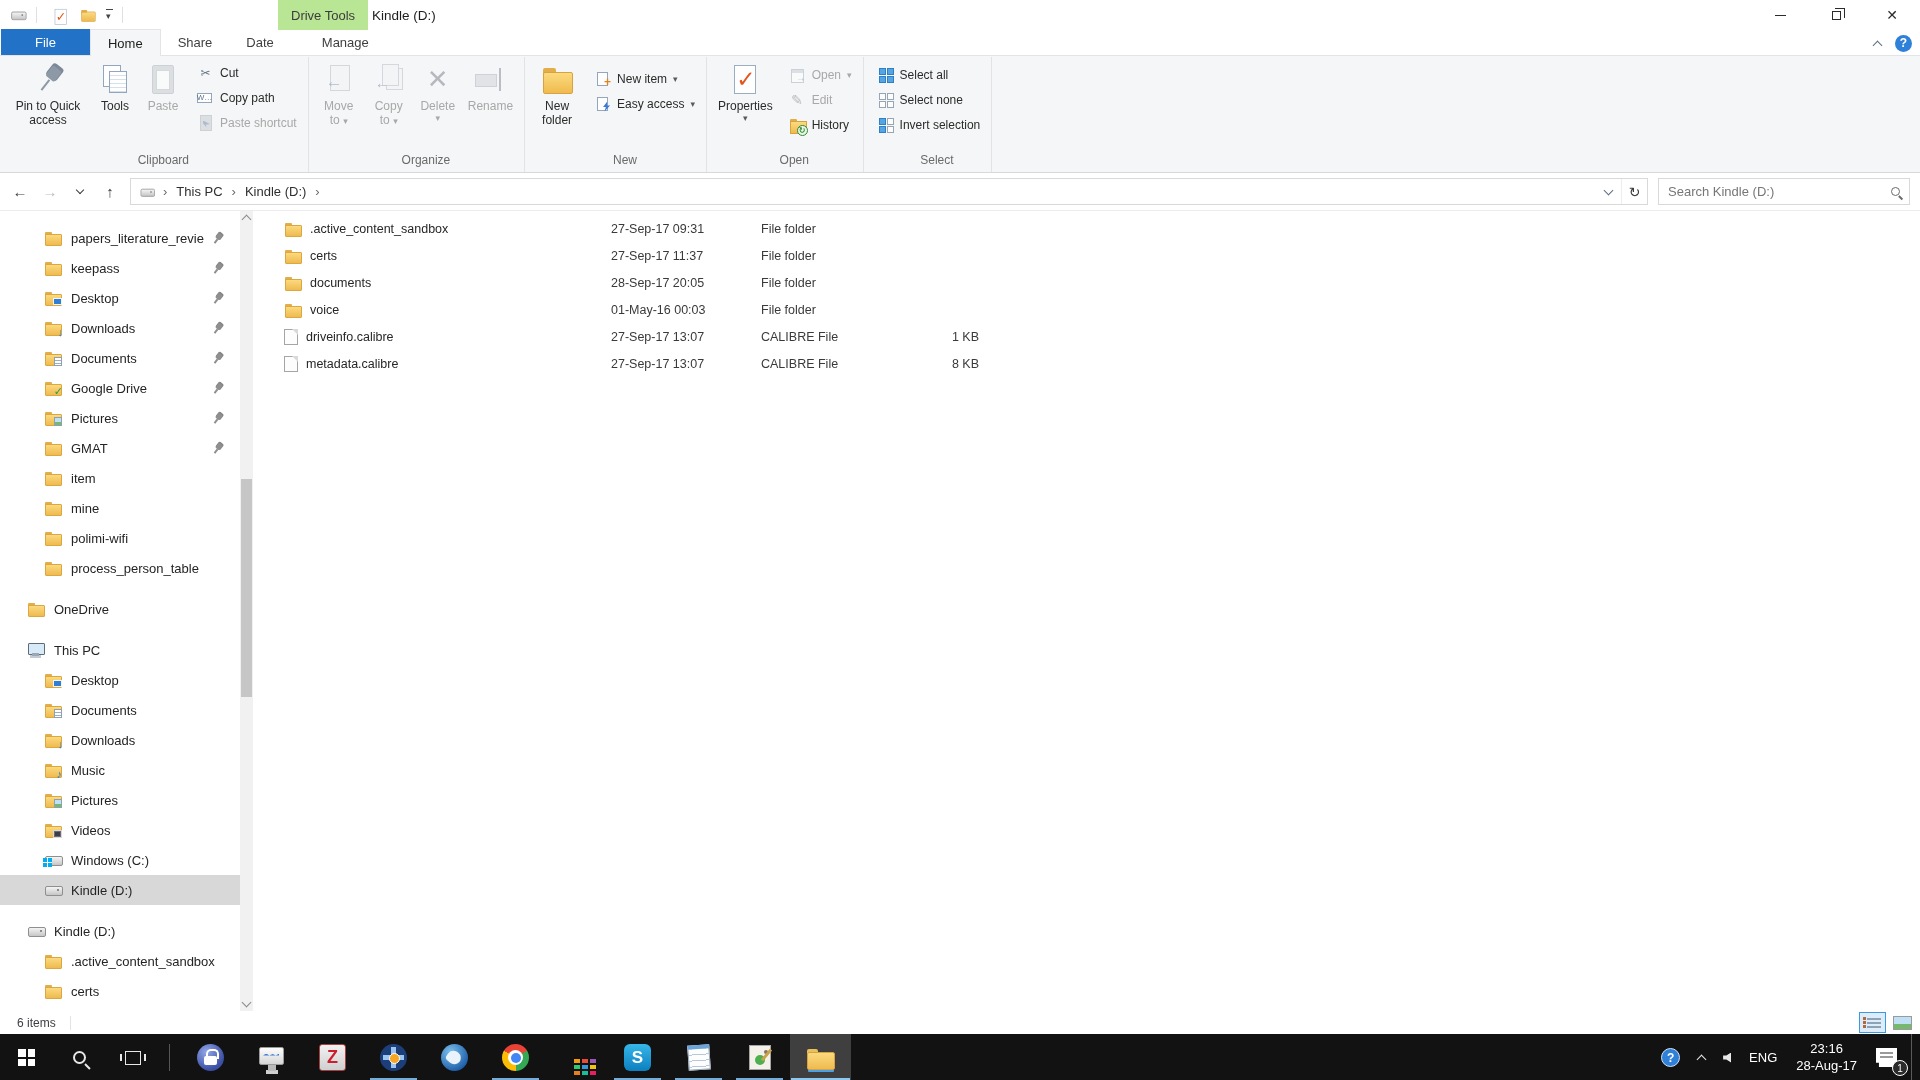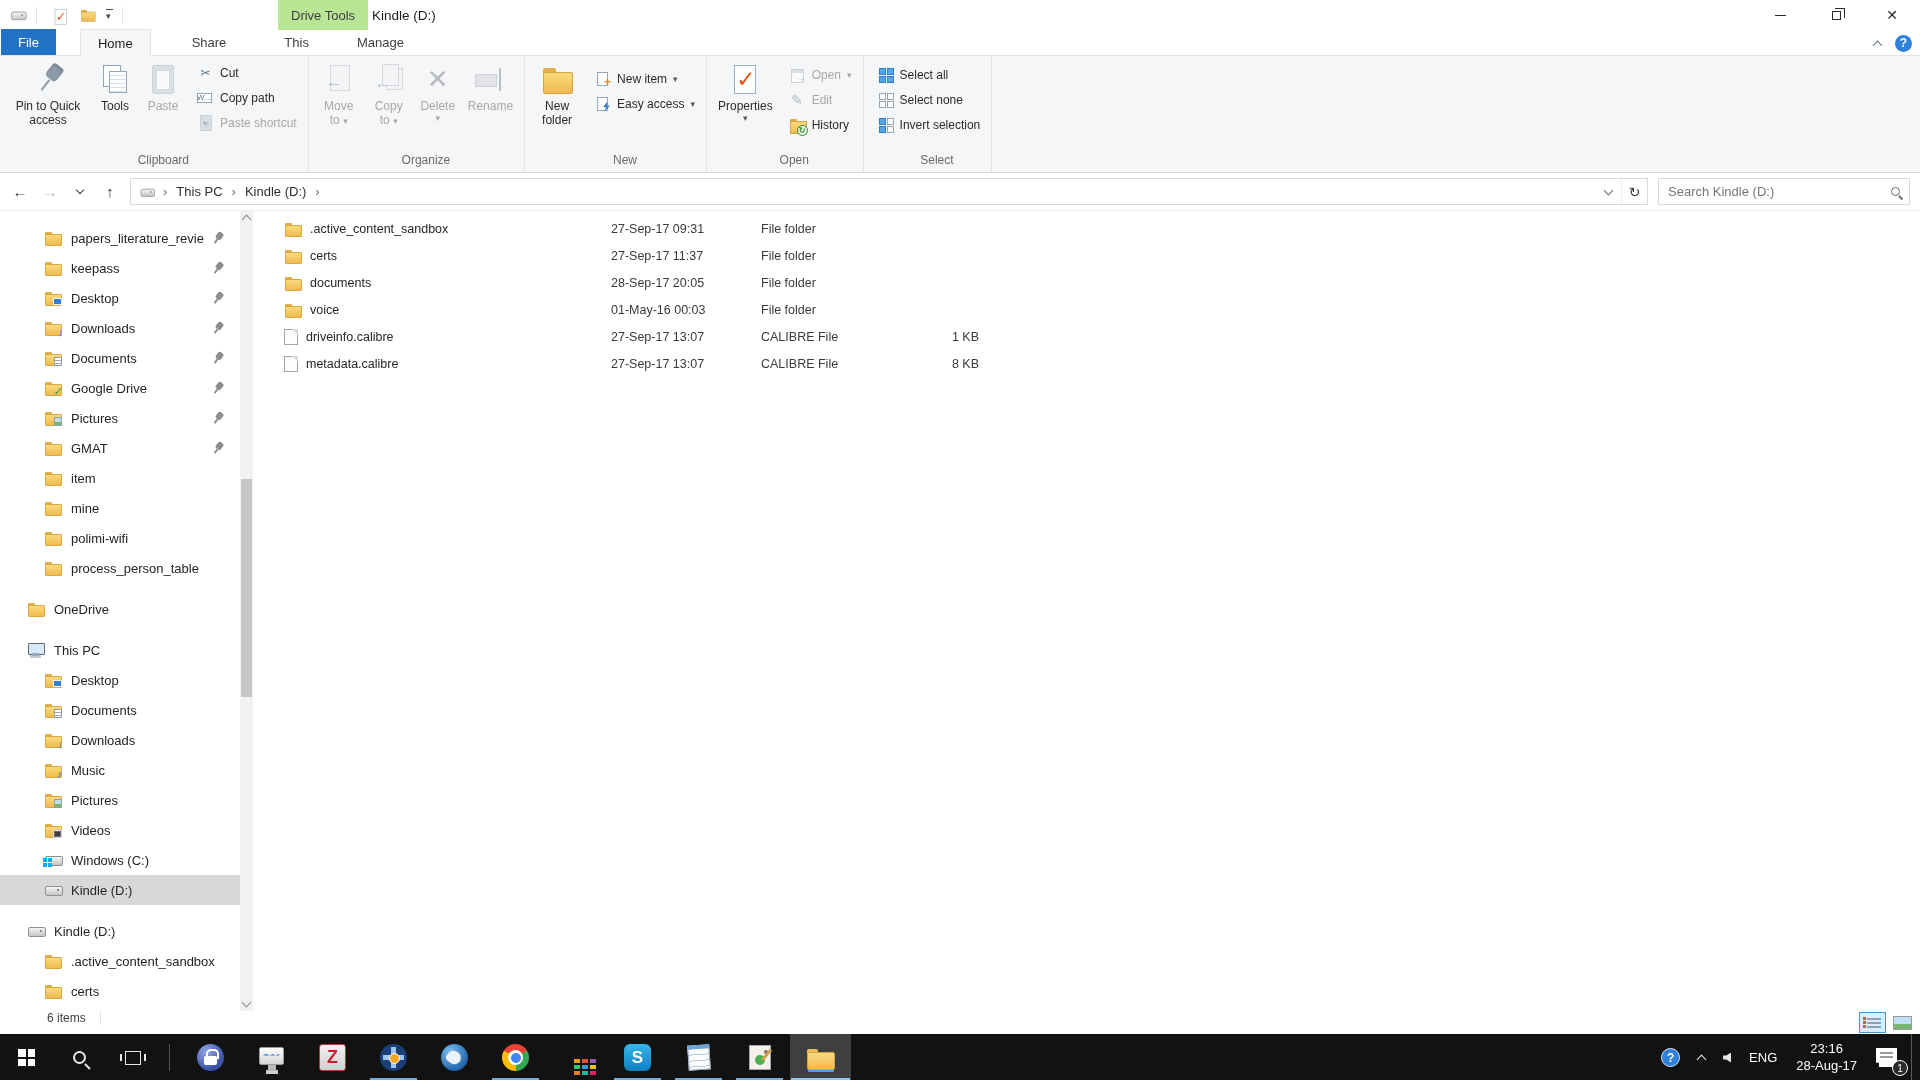--- a/index.html
+++ b/index.html
@@ -16,22 +16,22 @@
   .win-title { position:absolute; left:372px; top:0; height:30px; display:flex; align-items:center; font-size:13.5px; color:#1d1d1d; }
   .wctls { margin-left:auto; display:flex; height:30px; }
   .wctl { width:56px; height:30px; display:flex; align-items:center; justify-content:center; }
   .ic-min { width:11px; height:1px; background:#2b2b2b; }
   .ic-restore { width:9px; height:9px; border:1px solid #2b2b2b; position:relative; background:#fff; }
   .ic-restore::before { content:""; position:absolute; left:2px; top:-4px; width:9px; height:9px; border:1px solid #2b2b2b; border-left:none; border-bottom:none; }
   .ic-close { font-size:14px; color:#2b2b2b; line-height:1; }
 
   
   .tabsrow { height:26px; background:#fff; display:flex; align-items:flex-end; border-bottom:1px solid #e4e4e6; position:relative; }
-  .tab { height:26px; padding:0 17px; display:flex; align-items:center; font-size:13px; color:#3f3f3f; position:relative;margin-left:24px; }
-  .tab.file { background:#2272c8; color:#fff; margin-left:1px; padding:0 17px; }
+  .tab { height:26px; padding:0 17px; display:flex; align-items:center; font-size:13px; color:#3f3f3f; position:relative; }
+  .tab.file { background:#2272c8; color:#fff; margin-left:1px; padding:0 34px; }
   .tab.selected { background:#f5f6f7; border:1px solid #e4e4e6; border-bottom:none; color:#1c1c1c; z-index:2; margin-bottom:-1px; height:27px; }
   .tab.manage { margin-left:14px; }
   .tabs-right { position:absolute; right:8px; top:0; height:26px; display:flex; align-items:center; gap:14px; }
   .chev { width:7px; height:7px; border-right:1.6px solid #5c6f84; border-bottom:1.6px solid #5c6f84; display:inline-block; }
   .chev.up { transform:rotate(-135deg); margin-top:4px; }
   .chev.down { transform:rotate(45deg); margin-bottom:3px; }
   .help-btn { width:17px; height:17px; border-radius:50%; background:#2f80d9; color:#fff; font-size:12px; font-weight:bold; display:flex; align-items:center; justify-content:center; }
 
   
   .ribbon { height:117px; background:#f5f6f7; display:flex; border-bottom:1px solid #d9d9db; padding-top:1px; }
@@ -155,21 +155,21 @@
   .sort-caret { position:absolute; left:50%; top:-9px; width:6px; height:6px; border-right:1.4px solid #9a9a9a; border-bottom:1.4px solid #9a9a9a; transform:rotate(-135deg); }
   .frows { margin-top:4px; }
   .frow { display:flex; height:27px; align-items:center; font-size:12.5px; color:#3a3a3a; }
   .fc { padding-left:14px; white-space:nowrap; overflow:hidden; }
   .fc.c-name { width:327px; display:flex; align-items:center; gap:8px; color:#262626; }
   .fc.c-date { width:150px; }
   .fc.c-type { width:146px; }
   .fc.c-size { width:100px; text-align:right; padding-right:14px; padding-left:0; }
 
   
-  .statusbar { height:23px; display:flex; align-items:flex-start; padding-left:17px; font-size:12px; color:#3d3d44; position:relative;margin-left:30px; }
+  .statusbar { height:23px; display:flex; align-items:center; padding-left:17px; font-size:12px; color:#3d3d44; position:relative; }
   .status-sep { width:1px; height:14px; background:#e3e3e3; margin-left:14px; }
   .viewtoggles { position:absolute; right:3px; top:0; height:23px; display:flex; align-items:center; gap:4px; }
   .vt { width:27px; height:21px; display:flex; flex-direction:column; justify-content:center; gap:2px; padding:3px 4px 3px 7px; }
   .vt.sel { border:1px solid #3c98e0; background:#dcecfa; }
   .vt.details i { display:block; height:2px; background:#8ea2b5; position:relative; }
   .vt.details i::before { content:""; position:absolute; left:-4px; top:-0.5px; width:3px; height:3px; background:#b06a3c; }
   .vt.thumb { padding:3px; }
   .vt.thumb i { display:block; width:19px; height:14px; background:linear-gradient(#bfe0f5 55%,#76b86e 45%); border:1px solid #9a9a9a; }
 
   
@@ -251,21 +251,21 @@
     <div class="wctl">
         <span class="ic-close">✕</span>
       </div>
   </div>
 </div>
 
 <div class="tabsrow">
   <div class="tab file">File</div>
   <div class="tab selected">Home</div>
   <div class="tab">Share</div>
-  <div class="tab">This</div>
+  <div class="tab">Date</div>
   <div class="tab manage">Manage</div>
   <div class="tabs-right">
     <span class="chev up"></span>
     <span class="help-btn">?</span>
   </div>
 </div>
 
 <div class="ribbon">
   <div class="rgroup">
     <div class="rgroup-content">

